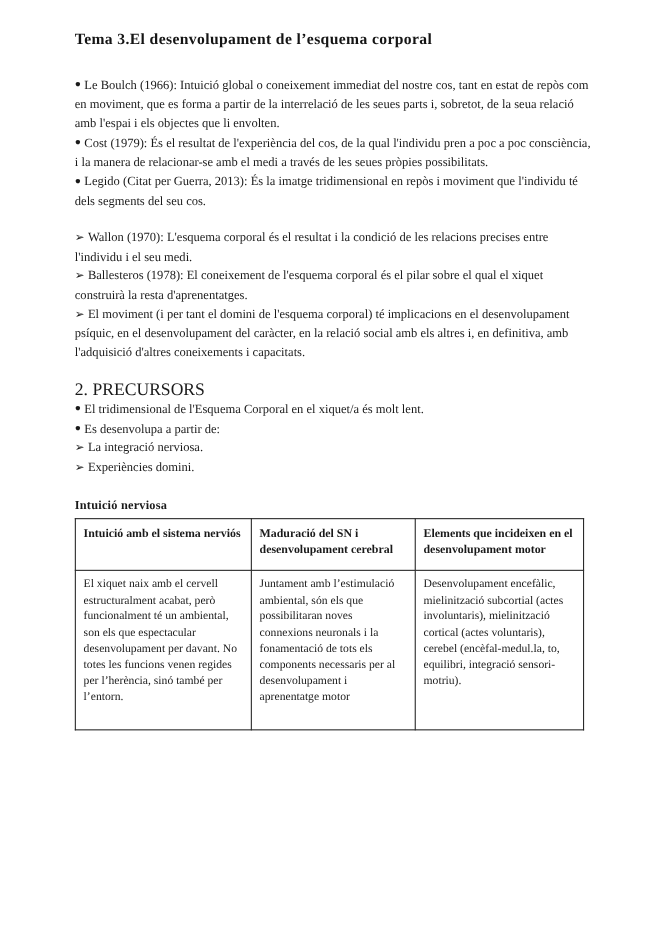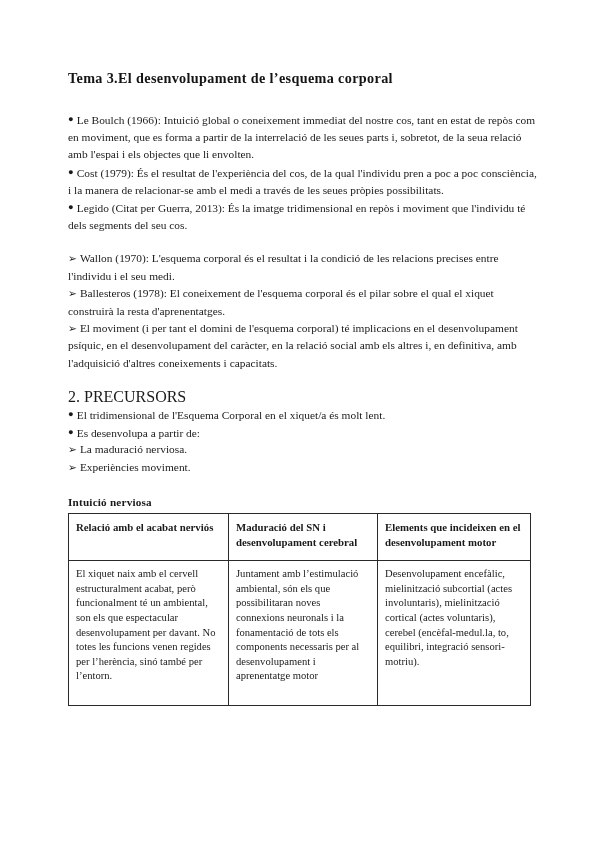--- a/index.html
+++ b/index.html
@@ -13,21 +13,21 @@
     height: 848px;
     font-family: "Liberation Serif", "DejaVu Serif", serif;
     color: #1a1a1a;
     overflow: hidden;
     position: relative;
   }
   .page {
     width: 600px;
     height: 662px;
     box-sizing: border-box;
-    padding: 70px 62px 0 68px;
+    padding: 28px 62px 0 68px;
     position: relative;
   }
   .doc-title {
     font-size: 14.2px;
     font-weight: bold;
     letter-spacing: 0.35px;
     margin: 0 0 24px 0;
     line-height: 1.2;
     color: #141414;
   }
@@ -130,40 +130,40 @@
 
   <div class="block">
     <p class="section-head">2. PRECURSORS</p>
     <p class="para">
       <span class="bul">●</span><span>El tridimensional de l'Esquema Corporal en el xiquet/a és molt lent.</span>
     </p>
     <p class="para">
       <span class="bul">●</span><span>Es desenvolupa a partir de:</span>
     </p>
     <p class="para">
-      <span class="arw">➢</span><span>La maduració nerviosa.</span>
+      <span class="arw">➢</span><span>La integració nerviosa.</span>
     </p>
     <p class="para">
-      <span class="arw">➢</span><span>Experiències moviment.</span>
+      <span class="arw">➢</span><span>Experiències domini.</span>
     </p>
   </div>
 
   <div class="gap-lg"></div>
 
   <div class="block">
     <p class="table-caption">Intuició nerviosa</p>
     <table class="tbl">
       <colgroup>
         <col class="c1">
           <col class="c2">
           <col class="c3">
       </colgroup>
       <tbody>
         <tr>
-          <td class="head">Relació amb el acabat nerviós</td>
+          <td class="head">Intuició amb el sistema nerviós</td>
           <td class="head">Maduració del SN i desenvolupament cerebral</td>
           <td class="head">Elements que incideixen en el desenvolupament motor</td>
         </tr>
         <tr>
           <td class="body-cell">El xiquet naix amb el cervell estructuralment acabat, però funcionalment té un ambiental, son els que espectacular desenvolupament per davant. No totes les funcions venen regides per l’herència, sinó també per l’entorn.</td>
           <td class="body-cell">Juntament amb l’estimulació ambiental, són els que possibilitaran noves connexions neuronals i la fonamentació de tots els components necessaris per al desenvolupament i aprenentatge motor</td>
           <td class="body-cell">Desenvolupament encefàlic, mielinització subcortial (actes involuntaris), mielinització cortical (actes voluntaris), cerebel (encèfal-medul.la, to, equilibri, integració sensori-motriu).</td>
         </tr>
       </tbody>
     </table>

